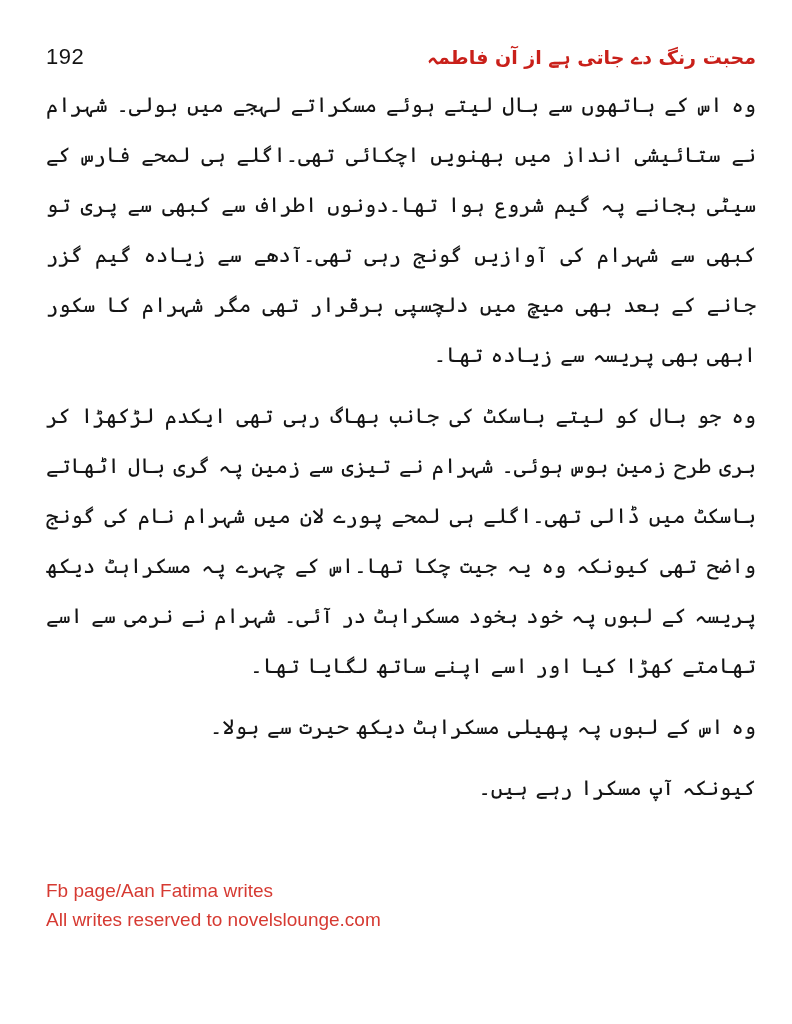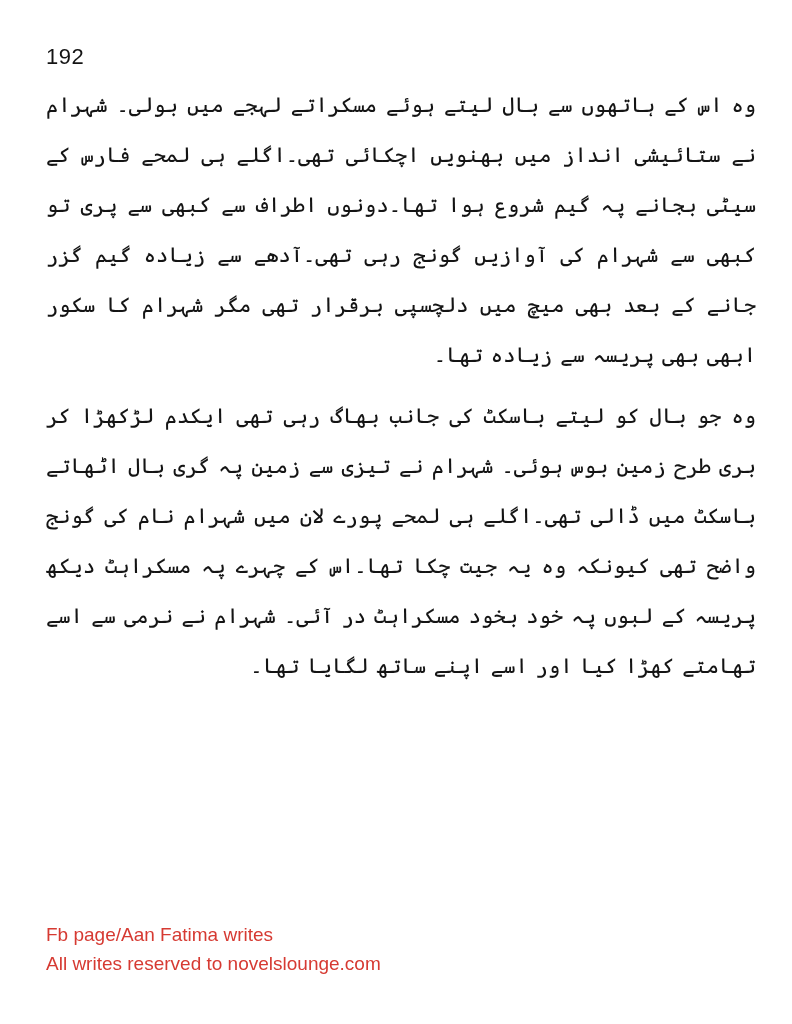--- a/index.html
+++ b/index.html
@@ -49,39 +49,42 @@
     font-family:Liberation Sans, sans-serif;
     font-size:21px;
     line-height:2.38;
     color:var(--text-black);
     margin:0 0 11px 0;
     word-spacing:2px;
   }
   .footer{
     position:absolute;
     left:46px;
-    top:920px;
+    top:876px;
     font-family:"Liberation Sans",sans-serif;
     font-size:19px;
     line-height:29px;
     color:var(--footer-red);
   }
 </style>
 </head>
 <body>
 
 <div class="page">
 
   <div class="header-row">
     <span class="page-number">192</span>
+    <span class="header-title">محبت رنگ دے جاتی ہے از آن فاطمہ</span>
   </div>
 
   <div class="body-text">
     <p class="urdu-para">وہ اس کے ہاتھوں سے بال لیتے ہوئے مسکراتے لہجے میں بولی۔ شہرام نے ستائیشی انداز میں بھنویں اچکائی تھی۔اگلے ہی لمحے فارس کے سیٹی بجانے پہ گیم شروع ہوا تھا۔دونوں اطراف سے کبھی سے پری تو کبھی سے شہرام کی آوازیں گونج رہی تھی۔آدھے سے زیادہ گیم گزر جانے کے بعد بھی میچ میں دلچسپی برقرار تھی مگر شہرام کا سکور ابھی بھی پریسہ سے زیادہ تھا۔</p>
     <p class="urdu-para">وہ جو بال کو لیتے باسکٹ کی جانب بھاگ رہی تھی ایکدم لڑکھڑا کر بری طرح زمین بوس ہوئی۔ شہرام نے تیزی سے زمین پہ گری بال اٹھاتے باسکٹ میں ڈالی تھی۔اگلے ہی لمحے پورے لان میں شہرام نام کی گونج واضح تھی کیونکہ وہ یہ جیت چکا تھا۔اس کے چہرے پہ مسکراہٹ دیکھ پریسہ کے لبوں پہ خود بخود مسکراہٹ در آئی۔ شہرام نے نرمی سے اسے تھامتے کھڑا کیا اور اسے اپنے ساتھ لگایا تھا۔</p>
+    <p class="urdu-para">وہ اس کے لبوں پہ پھیلی مسکراہٹ دیکھ حیرت سے بولا۔</p>
+    <p class="urdu-para">کیونکہ آپ مسکرا رہے ہیں۔</p>
   </div>
 
   <div class="footer">
     <div>Fb page/Aan Fatima writes</div>
     <div>All writes reserved to novelslounge.com</div>
   </div>
 
 </div>
 
 </body></html>

